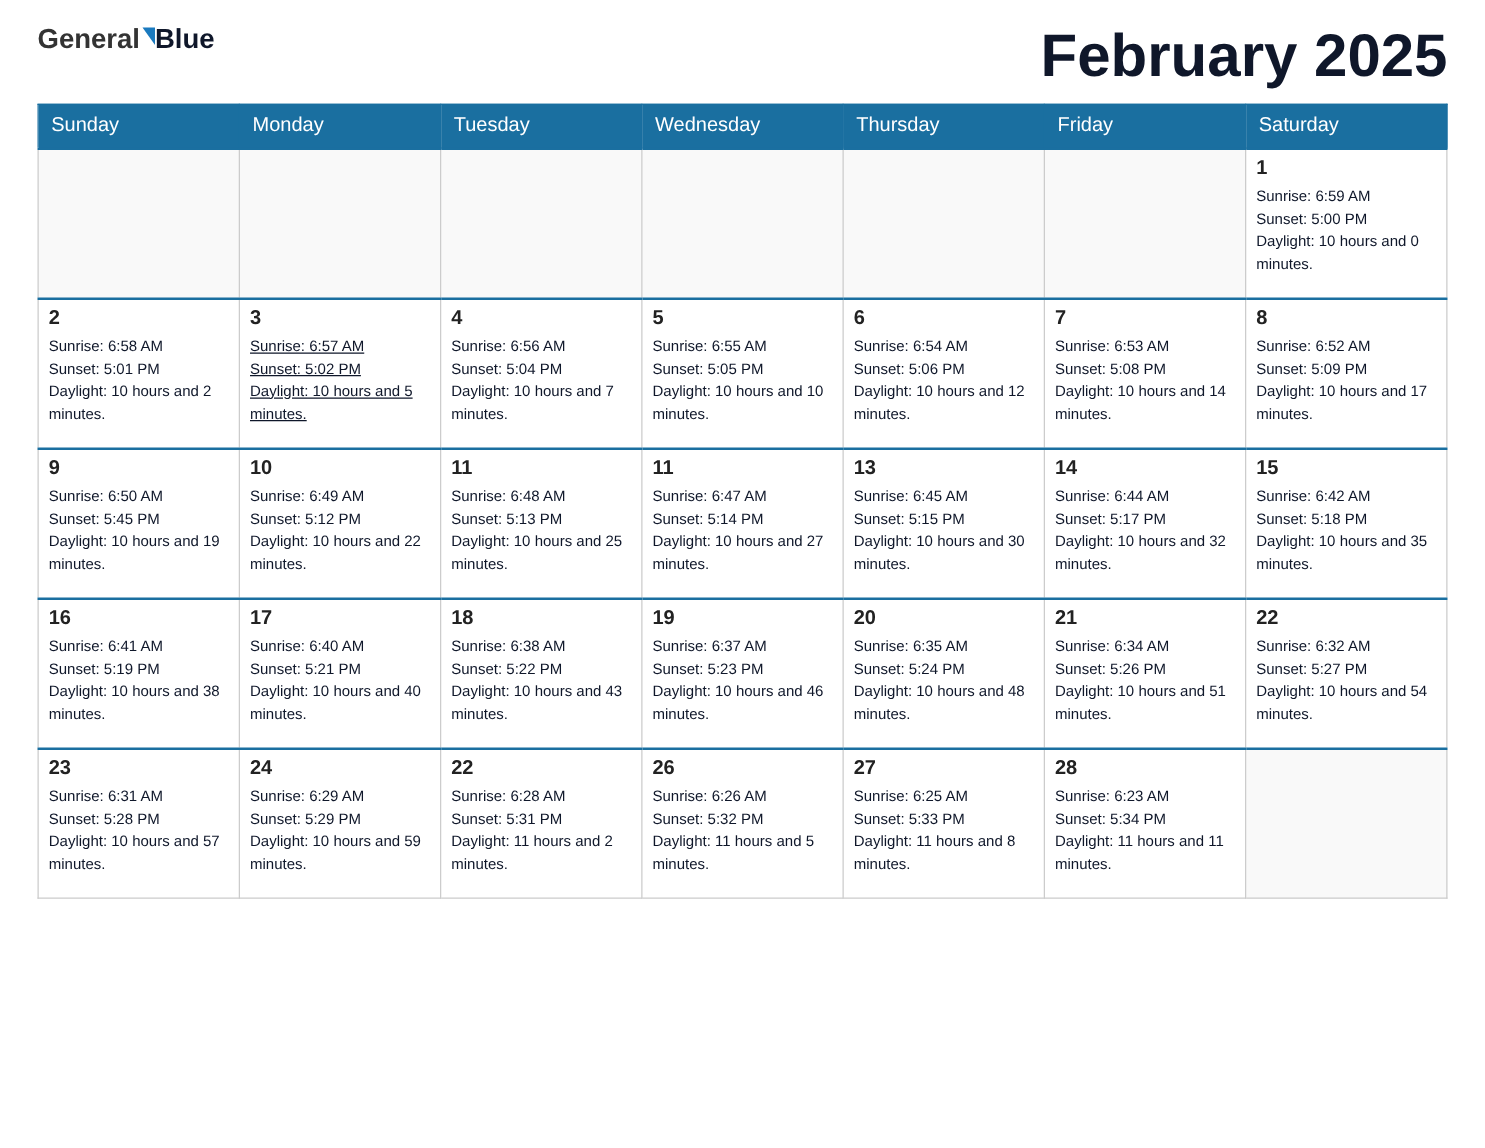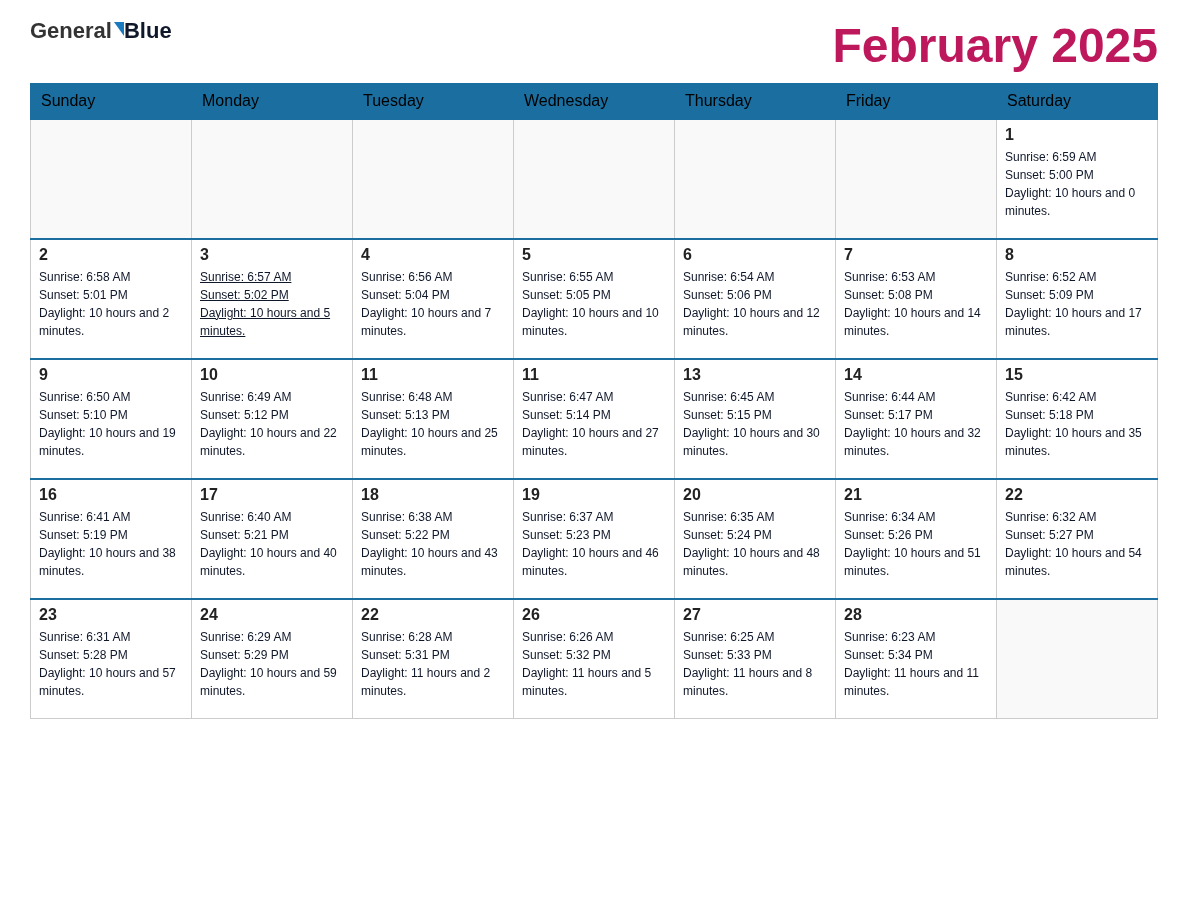--- a/index.html
+++ b/index.html
@@ -43,36 +43,36 @@
       vertical-align: middle;
       position: relative;
       top: -2px;
     }
     .title-block {
       text-align: right;
     }
     .month-title {
       font-size: 48px;
       font-weight: bold;
-      color: #be185d;
+      color: #0f172a;
       line-height: 1.1;
     }
     .location {
       font-size: 20px;
       color: #333;
       margin-top: 4px;
     }
     .calendar {
       width: 100%;
       border-collapse: collapse;
       margin-top: 10px;
     }
     .calendar th {
       background-color: #1a6fa0;
-      color: #000000;
+      color: #ffffff;
       font-size: 16px;
       font-weight: normal;
       padding: 8px 10px;
       text-align: left;
       border: 1px solid #1a6fa0;
     }
     .calendar td {
       vertical-align: top;
       border: 1px solid #ccc;
       padding: 6px 8px;
@@ -182,21 +182,21 @@
           <div class="day-number">8</div>
           <div class="day-info" style="white-space: pre-line;">Sunrise: 6:52 AM
 Sunset: 5:09 PM
 Daylight: 10 hours and 17 minutes.</div>
         </td>
       </tr>
       <tr class="week-row">
         <td>
           <div class="day-number">9</div>
           <div class="day-info" style="white-space: pre-line;">Sunrise: 6:50 AM
-Sunset: 5:10 PM
+Sunset: 5:45 PM
 Daylight: 10 hours and 19 minutes.</div>
         </td>
         <td>
           <div class="day-number">10</div>
           <div class="day-info" style="white-space: pre-line;">Sunrise: 6:49 AM
 Sunset: 5:12 PM
 Daylight: 10 hours and 22 minutes.</div>
         </td>
         <td>
           <div class="day-number">11</div>

